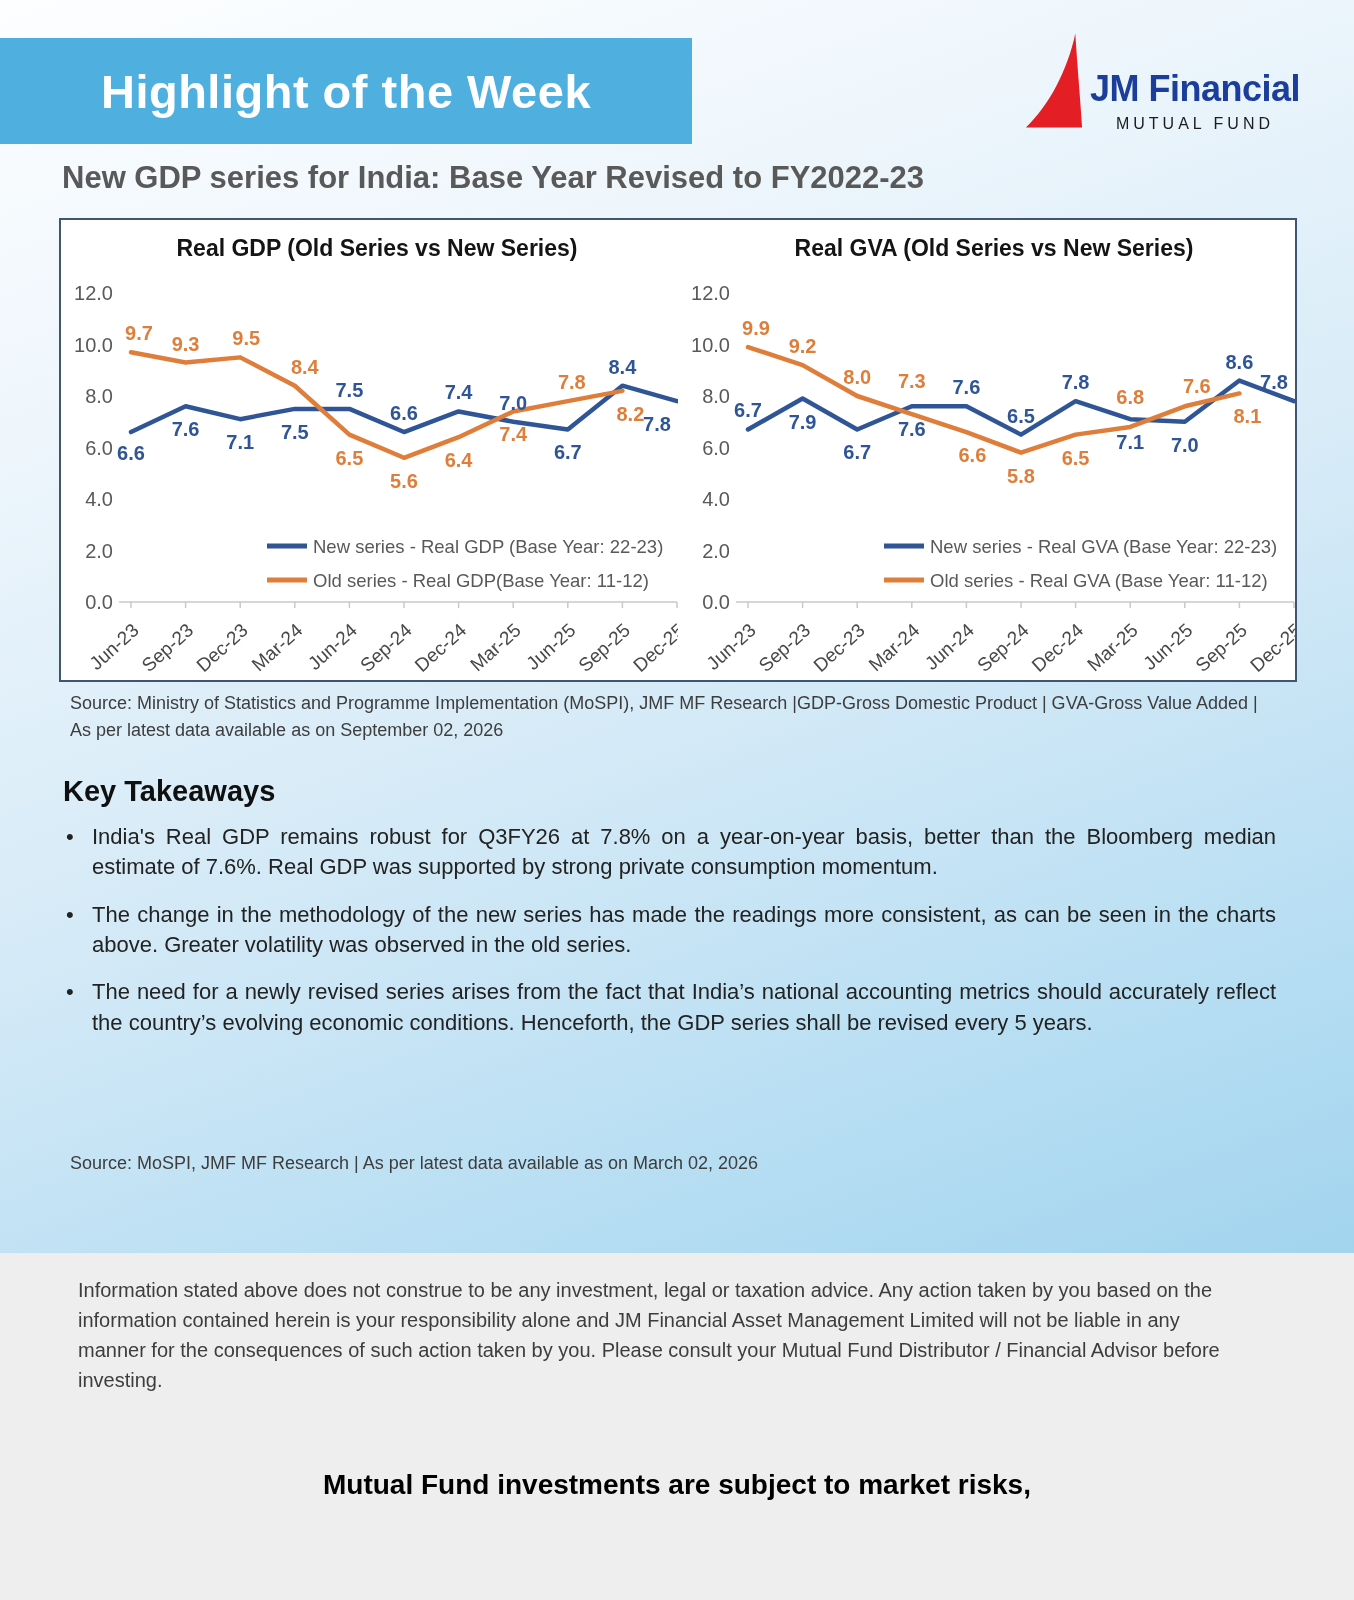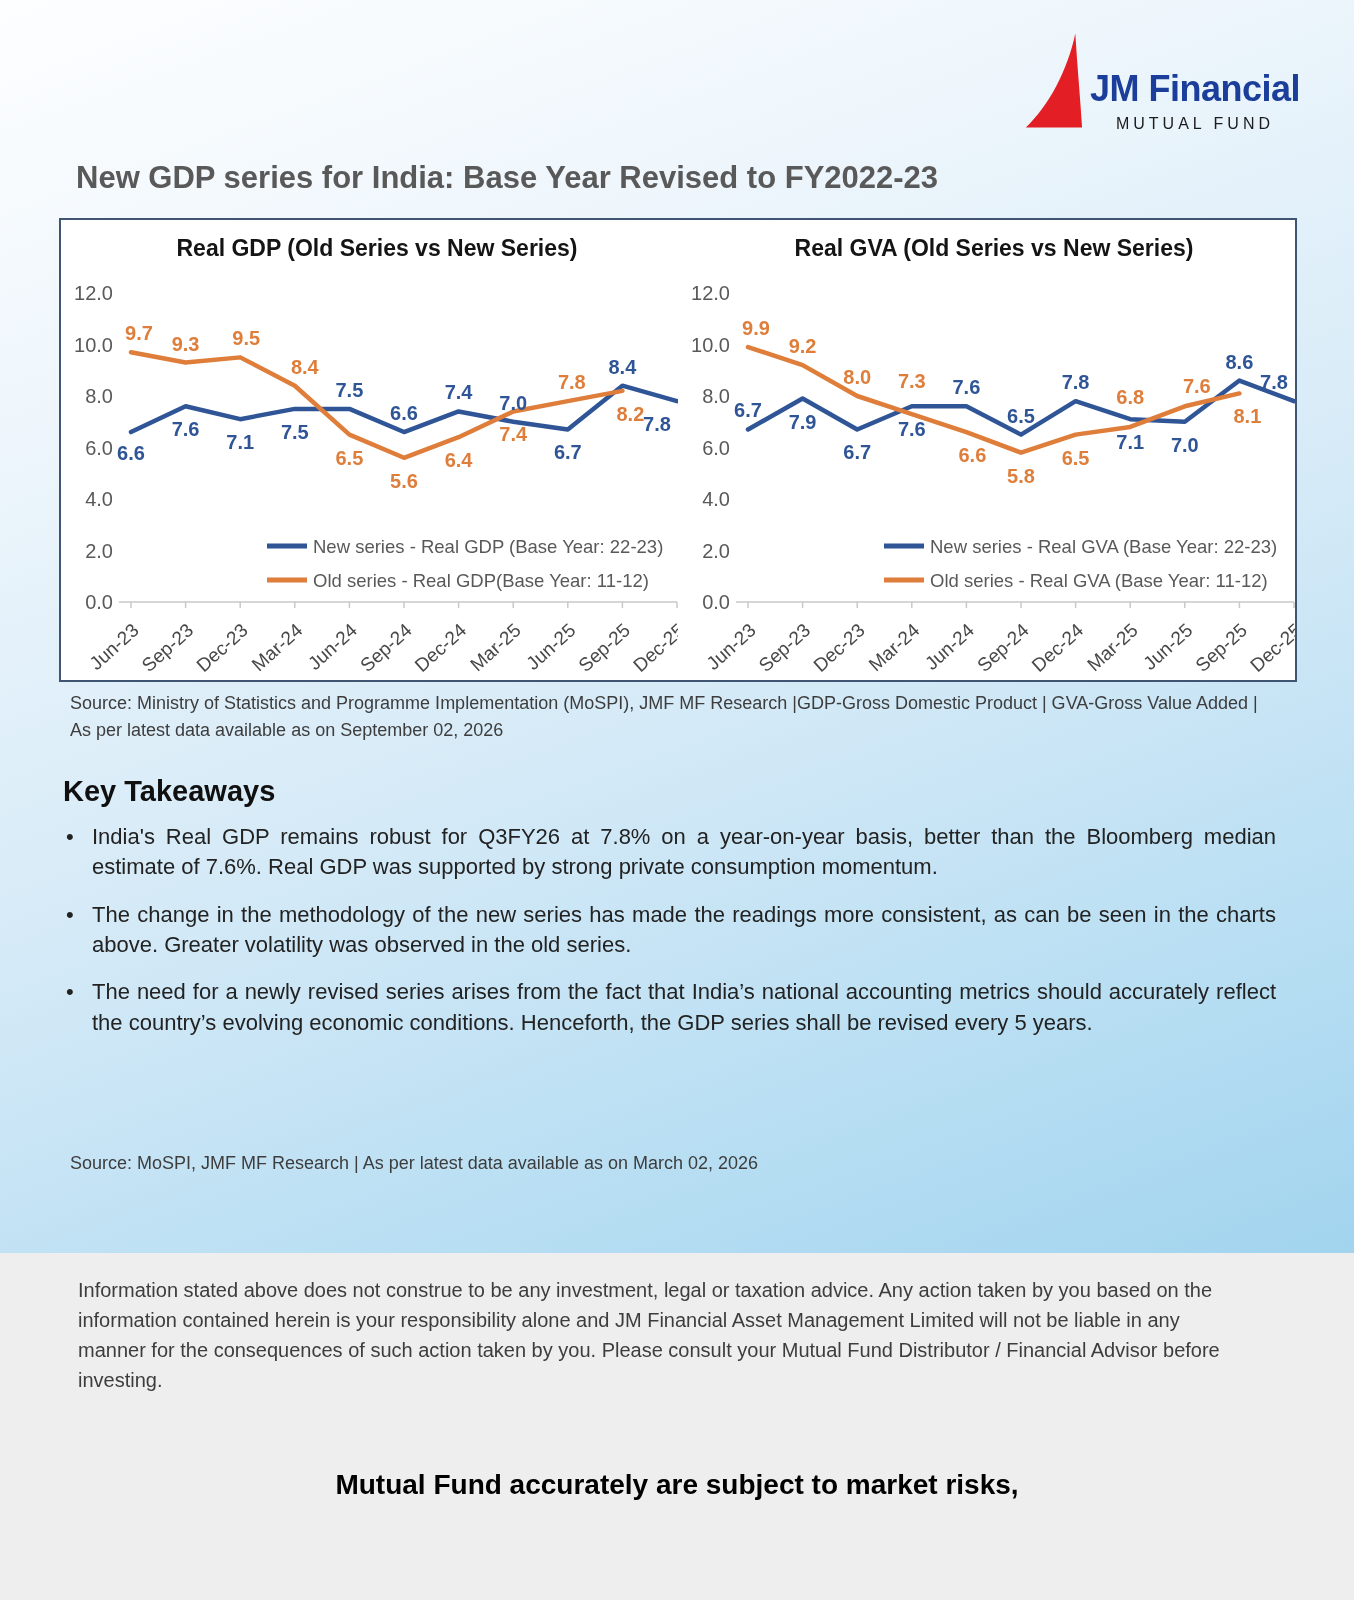--- a/index.html
+++ b/index.html
@@ -8,21 +8,21 @@
   .top-section{position:absolute;left:0;top:0;width:1354px;height:1253px;
     background:linear-gradient(160deg,#fdfeff 0%,#eef6fc 25%,#d5eaf7 55%,#b3dcf2 85%,#a2d4ee 100%);}
   .banner{position:absolute;left:0;top:38px;width:692px;height:106px;background:#4FB0DF;
     display:flex;align-items:center;justify-content:center;}
   .banner span{color:#ffffff;font-size:47px;font-weight:bold;letter-spacing:0.5px;}
   .logo{position:absolute;right:54px;top:30px;display:flex;align-items:flex-end;}
   .logo-sail{width:62px;height:102px;margin-right:6px;}
   .logo-textcol{display:flex;flex-direction:column;align-items:center;}
   .logo-brand{font-size:36px;font-weight:bold;color:#1B3E9B;letter-spacing:-0.5px;line-height:1;}
   .logo-sub{font-size:16px;color:#1c1c1c;letter-spacing:4px;margin-top:9px;line-height:1;}
-  .headline{position:absolute;left:76px;top:160px;width:1230px;margin:0;
+  .headline{position:absolute;left:62px;top:160px;width:1230px;margin:0;
     font-size:31px;font-weight:bold;color:#595959;}
   .chart-box{position:absolute;left:59px;top:218px;width:1234px;height:460px;
     background:#ffffff;border:2px solid #3F5571;display:flex;}
   .chart{width:617px;height:458px;}
   .source{position:absolute;left:70px;margin:0;font-size:18px;color:#3d3d3d;line-height:1.5;}
   .source-1{top:690px;width:1190px;}
   .source-2{top:1150px;width:1200px;}
   .kt-heading{position:absolute;left:63px;top:775px;margin:0;font-size:29px;font-weight:bold;color:#101010;}
   .kt-list{position:absolute;left:64px;top:822px;width:1212px;margin:0;padding:0;list-style:none;}
   .kt-list li{position:relative;padding-left:28px;margin-bottom:17px;font-size:22px;color:#222222;
@@ -34,20 +34,23 @@
   .footer-risk{position:absolute;left:0;top:212px;width:1354px;margin:0;text-align:center;
     font-size:28px;font-weight:bold;color:#000000;line-height:1.45;}
   svg text{font-family:"Liberation Sans",sans-serif;}
 </style>
 </head>
 <body>
 
 <div class="page">
   <div class="top-section">
 
+    <div class="banner">
+      <span>Highlight of the Week</span>
+    </div>
 
     <div class="logo">
       <svg class="logo-sail" viewBox="0 0 64 102">
         <path d="M4,99 C28,76 47,40 55,2 C57,35 60,67 62,99 Z" fill="#E31E24"></path>
       </svg>
       <div class="logo-textcol">
         <div class="logo-brand">JM Financial</div>
         <div class="logo-sub">MUTUAL FUND</div>
       </div>
     </div>
@@ -185,16 +188,16 @@
       <li>The change in the methodology of the new series has made the readings more consistent, as can be seen in the charts above. Greater volatility was observed in the old series.</li>
       <li>The need for a newly revised series arises from the fact that India’s national accounting metrics should accurately reflect  the country’s evolving economic conditions. Henceforth, the GDP series shall be revised every 5 years.</li>
     </ul>
 
     <p class="source source-2">Source: MoSPI, JMF MF Research  | As per latest data available as on March 02, 2026</p>
   </div>
 
   <div class="bottom-section">
     <p class="disclaimer">Information stated above does not construe to be any investment, legal or taxation advice. Any action taken by you based on the information contained herein is your responsibility alone and JM Financial Asset Management Limited will not be liable in any manner for the consequences of such action taken by you. Please consult your Mutual Fund Distributor / Financial Advisor before investing.</p>
     <p class="footer-risk">
-      <span>Mutual Fund accurately are subject to market risks,</span><br>
+      <span>Mutual Fund investments are subject to market risks,</span><br>
     </p>
   </div>
 </div>
 
 </body></html>

